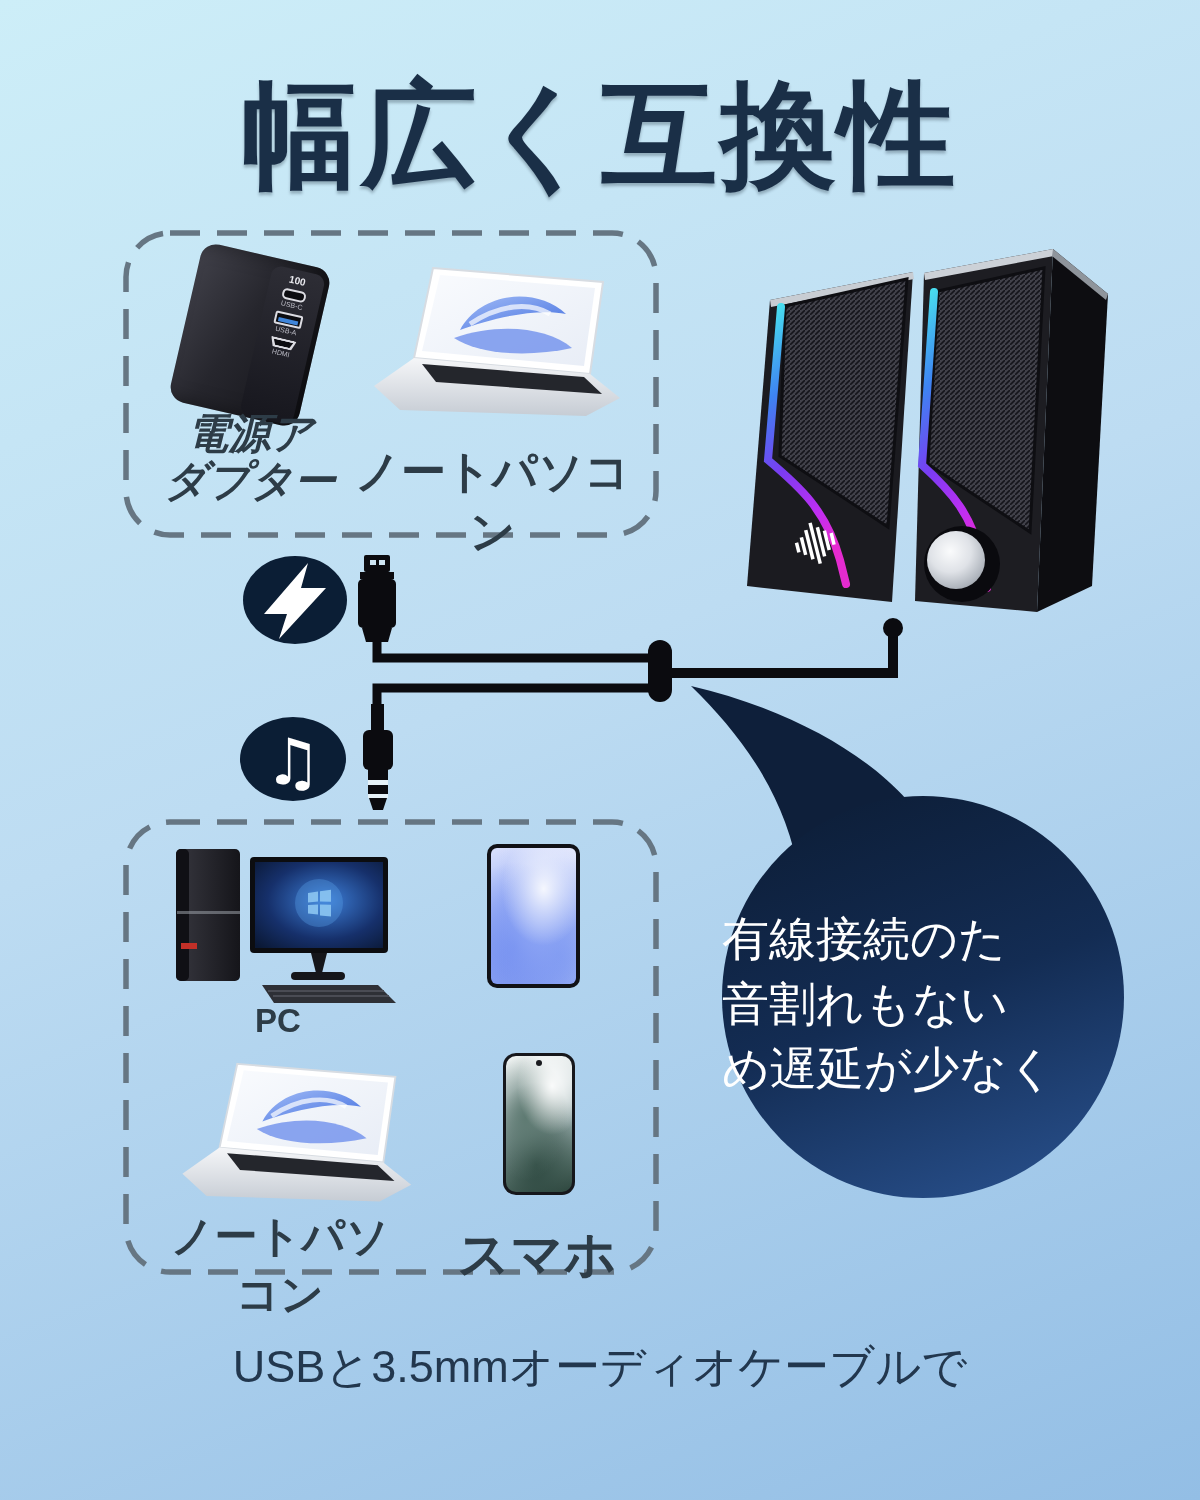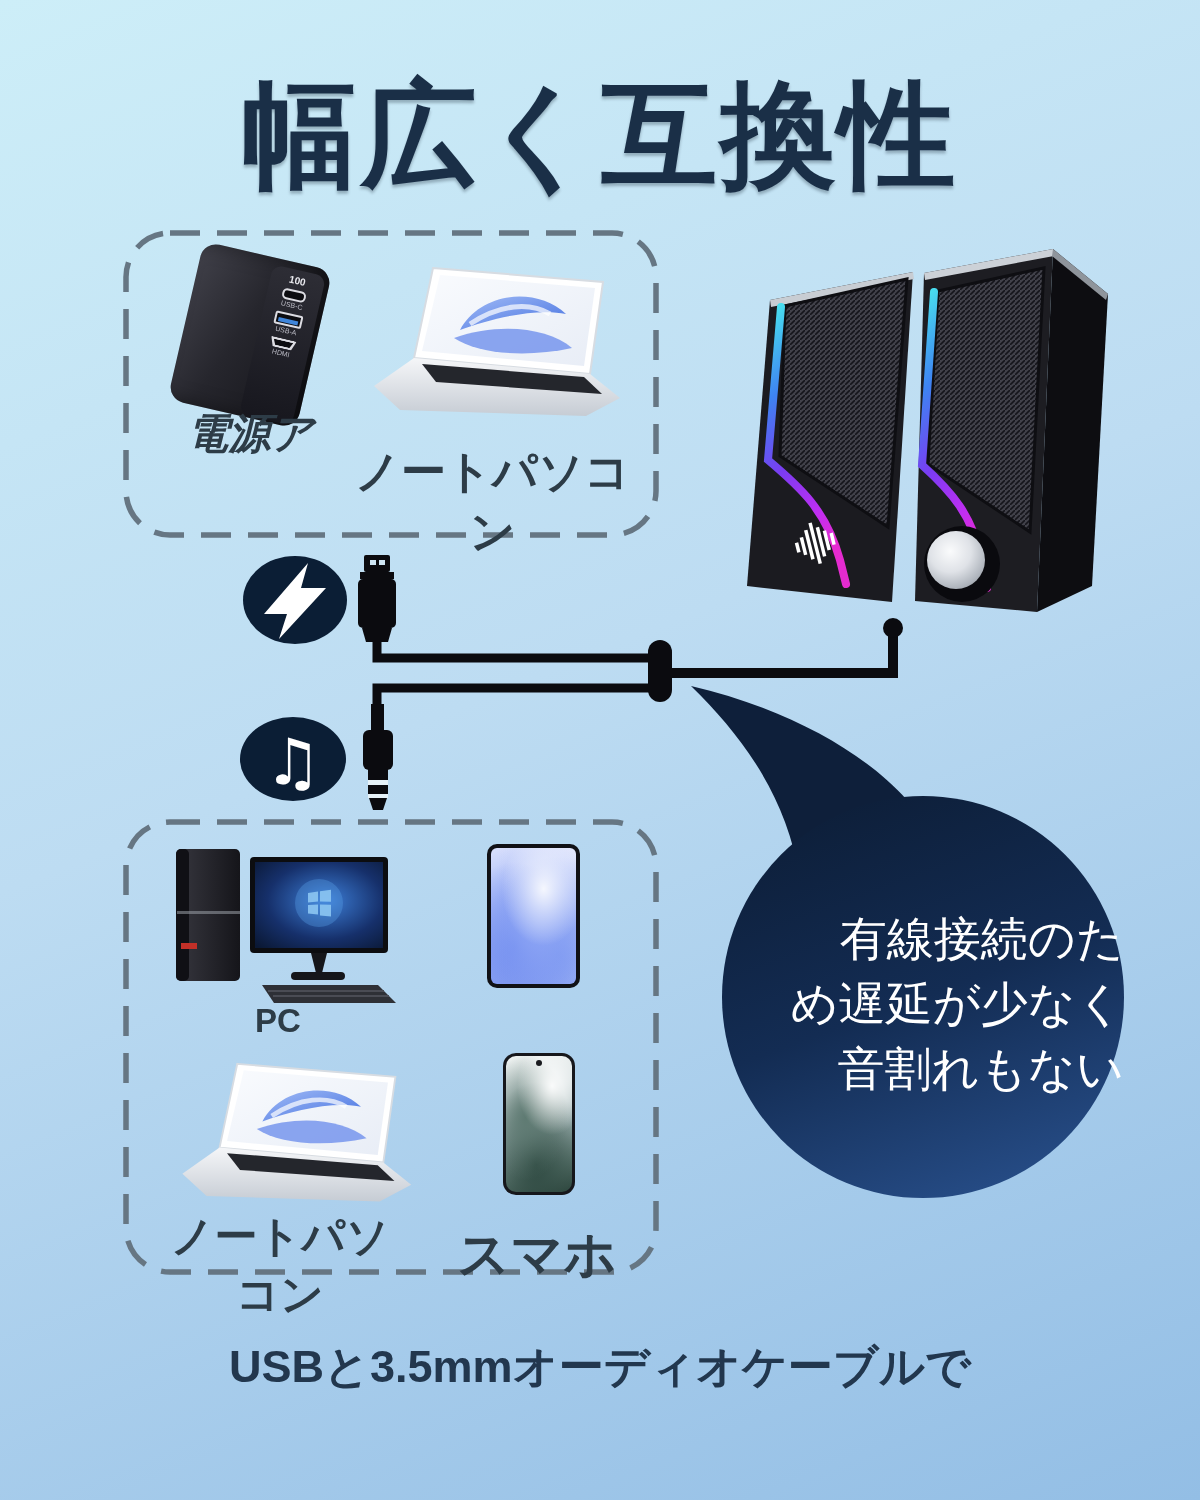--- a/index.html
+++ b/index.html
@@ -50,24 +50,24 @@
   .phone .screen{position:relative;width:100%;height:100%;border-radius:10px;overflow:hidden;
     background:
       radial-gradient(50px 70px at 70% 22%, rgba(255,255,255,.92), rgba(255,255,255,0) 70%),
       radial-gradient(60px 90px at 30% 45%, #5e7a72 0%, rgba(94,122,114,0) 70%),
       radial-gradient(70px 110px at 45% 80%, #2f4a42 0%, rgba(47,74,66,0) 75%),
       linear-gradient(160deg,#f2f5f4 0%,#d2dcdd 30%,#9fb3b3 55%,#5d7770 80%,#2c443b 100%);}
   .phone .cam{position:absolute;left:50%;top:4px;width:6px;height:6px;margin-left:-3px;border-radius:50%;background:#191a1e;}
   
   .bubble{position:absolute;left:722px;top:796px;width:402px;height:402px;border-radius:50%;
     background:linear-gradient(160deg,#0c1c34 0%,#132c53 50%,#2a5391 100%);}
-  .bubble-text{position:absolute;left:722px;top:906px;width:402px;text-align:right;
+  .bubble-text{position:absolute;left:722px;top:906px;width:402px;text-align:left;
     color:#ffffff;font-size:47px;font-weight:500;line-height:65px;}
   .caption{position:absolute;left:0;top:1336px;width:100%;text-align:center;
-    color:#22374e;font-size:45px;font-weight:700;line-height:61px;}
+    color:#22374e;font-size:45px;font-weight:400;line-height:61px;}
 </style>
 </head>
 <body>
 
 <div class="stage">
 
   <h1 class="title">幅広く互換性</h1>
 
   <div class="adapter">
     <div class="prong"></div>
@@ -260,31 +260,32 @@
       <polygon points="369,798 387,798 383,810 373,810" fill="#0b0b0f"></polygon>
     </g>
 
     <rect x="648" y="640" width="24" height="62" rx="12" fill="#0b0b0f"></rect>
     <path d="M670,673 L893,673 L893,632" stroke="#0b0b0f" stroke-width="10" fill="none"></path>
     <circle cx="893" cy="628" r="10" fill="#0b0b0f"></circle>
   </svg>
 
   <div class="lbl two" style="left:150px;top:410px;width:200px;font-size:42px">
     <div>電源ア</div>
+    <div>ダプター</div>
   </div>
   <div class="lbl" style="left:345px;top:442px;width:295px;font-size:45px">ノートパソコン</div>
 
   <div class="lbl" style="left:178px;top:1002px;width:200px;font-size:33px">PC</div>
   <div class="lbl" style="left:155px;top:1208px;width:250px;font-size:43px">ノートパソコン</div>
   <div class="lbl" style="left:437px;top:1220px;width:200px;font-size:52px">スマホ</div>
 
   <div class="bubble"></div>
   <div class="bubble-text">
     <div>有線接続のた</div>
+    <div>音割れもない</div>
     <div>め遅延が少なく</div>
-    <div>音割れもない</div>
   </div>
 
   <div class="caption">
     <div>USBと3.5mmオーディオケーブルで</div>
   </div>
 
 </div>
 
 </body></html>

